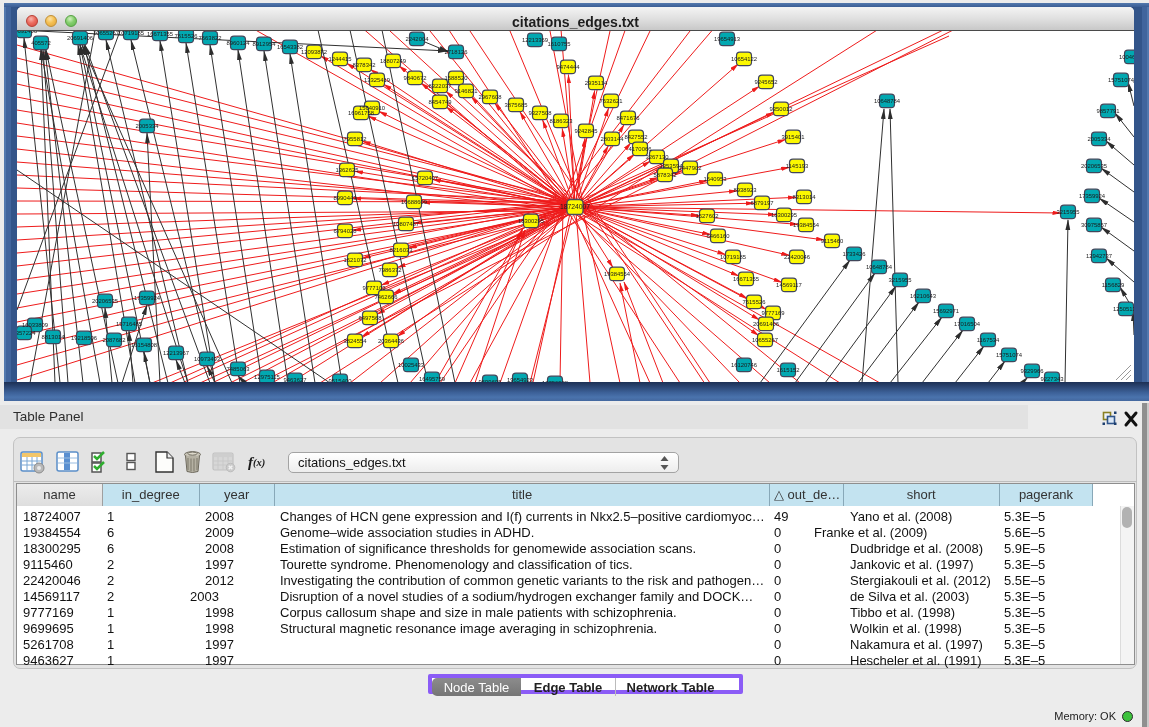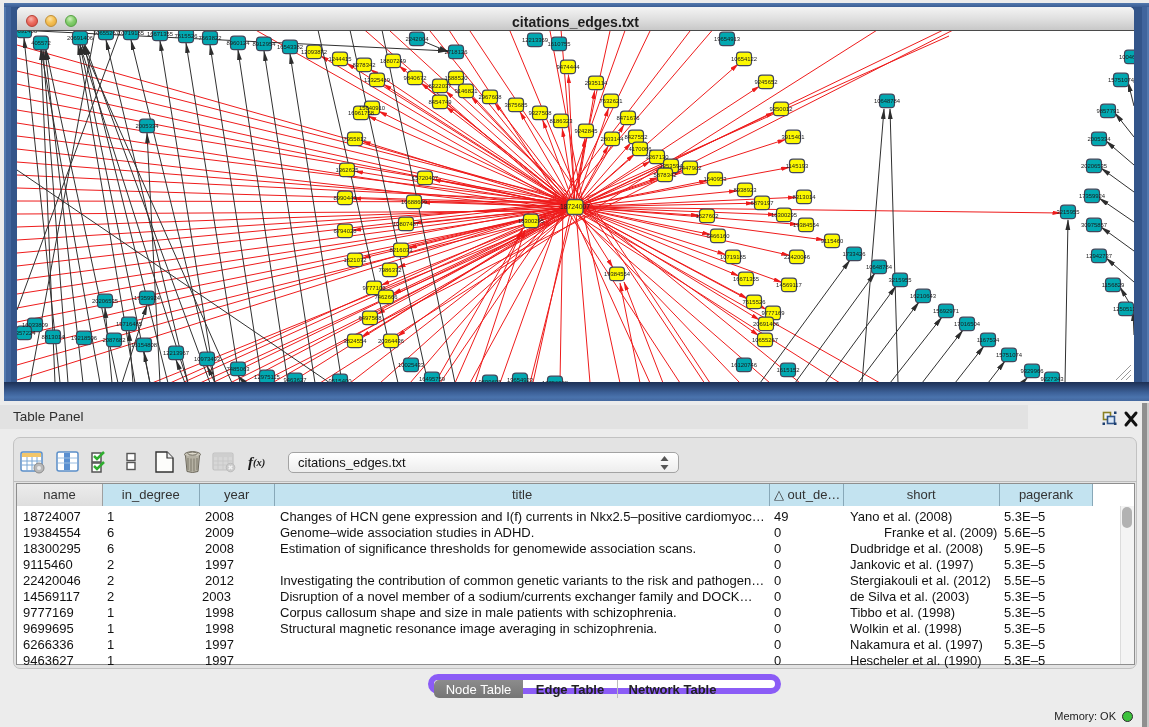--- a/index.html
+++ b/index.html
@@ -15,21 +15,21 @@
 #tpbar { position:absolute; left:0; top:405px; width:1028px; height:24px; background:#e2e2e2; }
 #tpbar .lbl { position:absolute; left:13px; top:4px; font-size:13.5px; color:#2e2e2e; }
 #panel { position:absolute; left:13px; top:437px; width:1124px; height:232px; background:#e3e3e3; border:1px solid #c2c2c2; border-radius:7px; }
 #rstrip { position:absolute; left:1142px; top:403px; width:5px; height:324px; background:#8f8f8f; }
 #rstrip2 { position:absolute; left:1147px; top:403px; width:2px; height:324px; background:#c9c9c9; }
 #dropdown { position:absolute; left:288px; top:452px; width:391px; height:21px; background:linear-gradient(#ffffff,#ededed); border:1px solid #a3a3a3; border-radius:5px; font-size:13px; color:#111; padding:2px 0 0 9px; }
 #table { position:absolute; left:16px; top:483px; width:1119px; height:182px; background:#fff; border:1px solid #8e8e8e; }
 .hdr { position:absolute; top:484px; height:22px; background:#c3e3f0; font-size:13px; color:#333; text-align:center; padding-top:3px; border-right:1px solid #88a8b8; }
 .row { position:absolute; left:0; width:1119px; height:16px; font-size:13px; color:#111; }
 .row span { position:absolute; top:0; white-space:nowrap; }
-#tabs { position:absolute; left:428px; top:674px; width:353px; height:20px; background:#fff; border:6px solid #8b5cf6; border-radius:10px; font-size:13px; }
+#tabs { position:absolute; left:428px; top:674px; width:315px; height:20px; background:#fff; border:4px solid #8b5cf6; border-radius:2px; font-size:13px; }
 #tabs .seg { position:absolute; top:0; height:18px; text-align:center; padding-top:1.5px; font-weight:bold; color:#222; }
 #memory { position:absolute; right:33px; top:710px; font-size:11px; color:#222;margin-left:22px; }
 #memdot { position:absolute; left:1122px; top:711px; width:11px; height:11px; border-radius:50%; background:#3cc23c; border:1px solid #2a2a2a; }
 </style></head><body>
 <div id="frame">
     <div class="l"></div>
     <div class="r"></div>
     <div class="t"></div>
     <div class="b"></div>
   </div>
@@ -592,54 +592,55 @@
     <span style="left:774px">49</span>
     <span style="left:850px">Yano et al. (2008)</span>
     <span style="left:1004px">5.3E–5</span>
   </div>
 <div class="row" style="top:525px">
     <span style="left:23px">19384554</span>
     <span style="left:107px">6</span>
     <span style="left:205px">2009</span>
     <span style="left:280px">Genome–wide association studies in ADHD.</span>
     <span style="left:774px">0</span>
-    <span style="left:884px">Franke et al. (2009)</span>
+    <span style="left:814px">Franke et al. (2009)</span>
     <span style="left:1004px">5.6E–5</span>
   </div>
 <div class="row" style="top:541px">
     <span style="left:23px">18300295</span>
     <span style="left:107px">6</span>
     <span style="left:205px">2008</span>
     <span style="left:280px">Estimation of significance thresholds for genomewide association scans.</span>
     <span style="left:774px">0</span>
     <span style="left:850px">Dudbridge et al. (2008)</span>
     <span style="left:1004px">5.9E–5</span>
   </div>
 <div class="row" style="top:557px">
     <span style="left:23px">9115460</span>
     <span style="left:107px">2</span>
     <span style="left:205px">1997</span>
+    <span style="left:280px">Tourette syndrome. Phenomenology and classification of tics.</span>
     <span style="left:774px">0</span>
     <span style="left:850px">Jankovic et al. (1997)</span>
     <span style="left:1004px">5.3E–5</span>
   </div>
 <div class="row" style="top:573px">
     <span style="left:23px">22420046</span>
     <span style="left:107px">2</span>
     <span style="left:205px">2012</span>
     <span style="left:280px">Investigating the contribution of common genetic variants to the risk and pathogen…</span>
     <span style="left:774px">0</span>
     <span style="left:850px">Stergiakouli et al. (2012)</span>
     <span style="left:1004px">5.5E–5</span>
   </div>
 <div class="row" style="top:589px">
     <span style="left:23px">14569117</span>
     <span style="left:107px">2</span>
-    <span style="left:202px">2003</span>
-    <span style="left:280px">Disruption of a novel member of a sodium/currents exchanger family and DOCK…</span>
+    <span style="left:190px">2003</span>
+    <span style="left:280px">Disruption of a novel studies of a sodium/hydrogen exchanger family and DOCK…</span>
     <span style="left:774px">0</span>
     <span style="left:850px">de Silva et al. (2003)</span>
     <span style="left:1004px">5.3E–5</span>
   </div>
 <div class="row" style="top:605px">
     <span style="left:23px">9777169</span>
     <span style="left:107px">1</span>
     <span style="left:205px">1998</span>
     <span style="left:280px">Corpus callosum shape and size in male patients with schizophrenia.</span>
     <span style="left:774px">0</span>
@@ -649,33 +650,33 @@
 <div class="row" style="top:621px">
     <span style="left:23px">9699695</span>
     <span style="left:107px">1</span>
     <span style="left:205px">1998</span>
     <span style="left:280px">Structural magnetic resonance image averaging in schizophrenia.</span>
     <span style="left:774px">0</span>
     <span style="left:850px">Wolkin et al. (1998)</span>
     <span style="left:1004px">5.3E–5</span>
   </div>
 <div class="row" style="top:637px">
-    <span style="left:23px">6266336</span>
+    <span style="left:23px">5261708</span>
     <span style="left:107px">1</span>
     <span style="left:205px">1997</span>
     <span style="left:774px">0</span>
     <span style="left:850px">Nakamura et al. (1997)</span>
     <span style="left:1004px">5.3E–5</span>
   </div>
 <div class="row" style="top:653px">
     <span style="left:23px">9463627</span>
     <span style="left:107px">1</span>
     <span style="left:205px">1997</span>
     <span style="left:774px">0</span>
-    <span style="left:850px">Hescheler et al. (1990)</span>
+    <span style="left:850px">Hescheler et al. (1991)</span>
     <span style="left:1004px">5.3E–5</span>
   </div>
 <div style="position:absolute;left:1120px;top:506px;width:14px;height:158px;background:#f4f4f4;border-left:1px solid #dcdcdc"></div>
 <div style="position:absolute;left:1122px;top:507px;width:10px;height:21px;border-radius:5px;background:#b2b2b2"></div>
 <div id="tabs">
   <div class="seg" style="left:0;width:89px;background:linear-gradient(#8c8c8c,#757575);color:#fff;border-radius:5px 0 0 5px;font-weight:normal">Node Table</div>
   <div class="seg" style="left:89px;width:95px;border-right:1px solid #bbb">Edge Table</div>
   <div class="seg" style="left:184px;width:109px">Network Table</div>
 </div>
 <div id="rstrip"></div>

